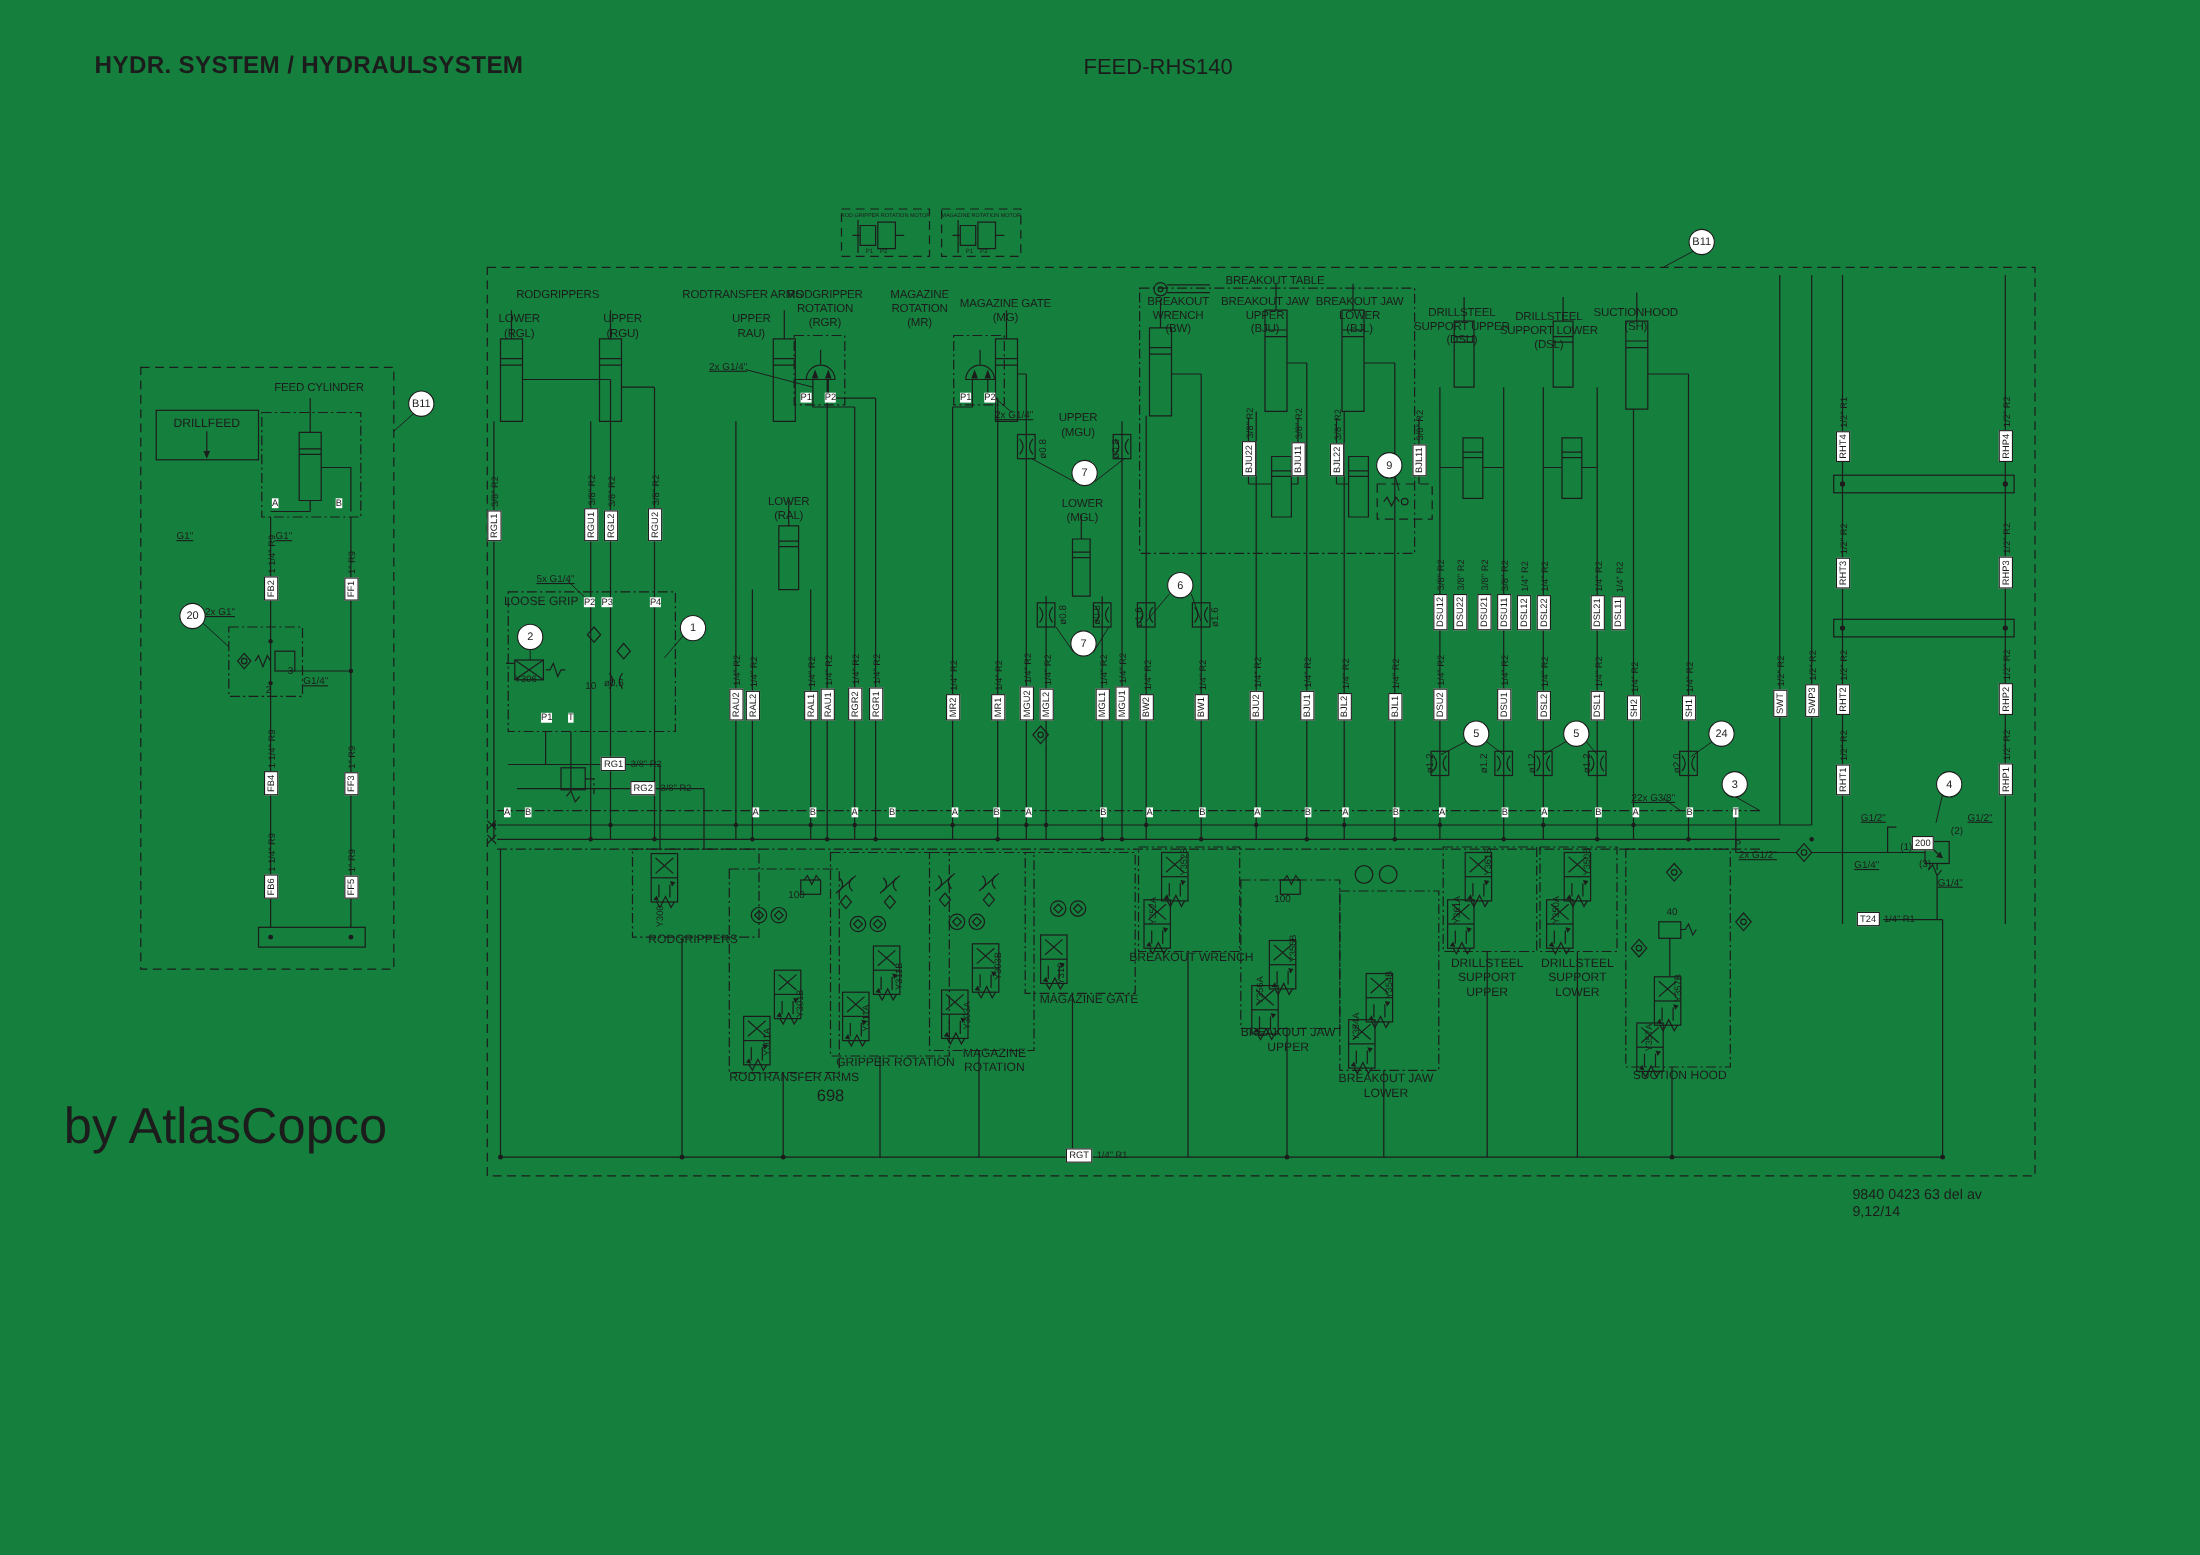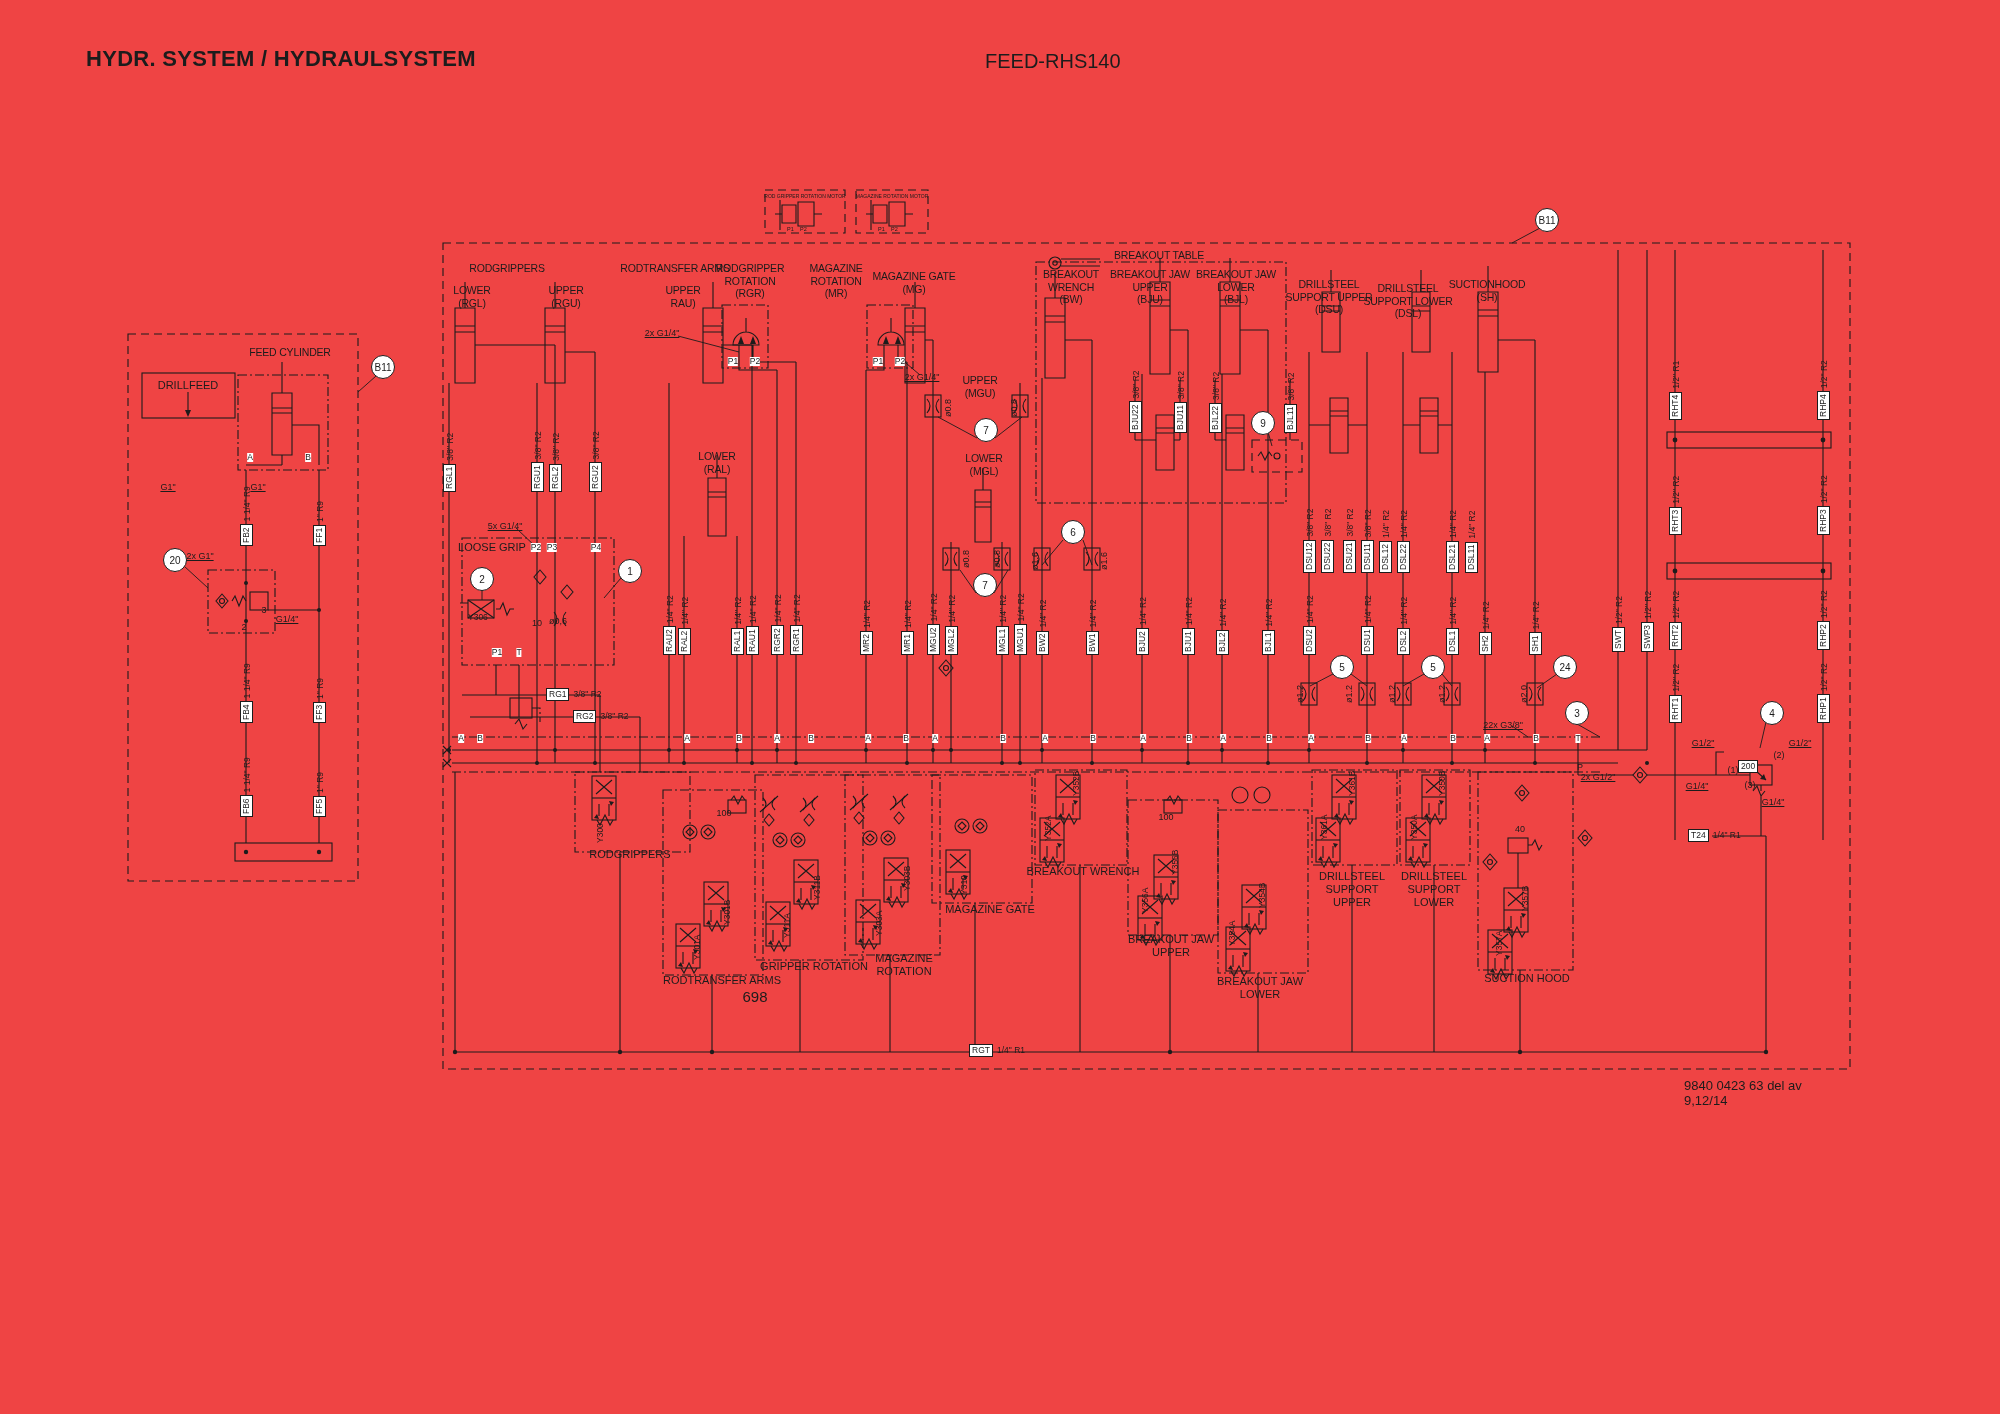--- a/index.html
+++ b/index.html
@@ -1,16 +1,16 @@
 <!DOCTYPE html>
 <html><head>
 <meta charset="utf-8">
 <style>
   html,body{margin:0;padding:0;background:#888}
-  .canvas{position:relative;width:2000px;height:1414px;background:#ef4444;font-family:"Liberation Sans",sans-serif;color:#1c1c1c;overflow:hidden}
+  .canvas{position:relative;width:2000px;height:1414px;background:#15803d;font-family:"Liberation Sans",sans-serif;color:#1c1c1c;overflow:hidden}
   .hdr-left{position:absolute;left:86px;top:46px;font-size:22px;font-weight:bold;letter-spacing:.3px}
   .hdr-right{position:absolute;left:985px;top:50px;font-size:20px}
   .brand{position:absolute;left:58px;top:996px;font-size:46px}
   .pagenum{position:absolute;left:755px;top:988px;font-size:15px;transform:translateX(-50%)}
   .docnum{position:absolute;left:1842px;top:1078px;font-size:13px;transform:translateX(-100%)}
   .layer{position:absolute;left:0;top:0;width:2000px;height:1414px;pointer-events:none}
   .layer>div{position:absolute}
   .ctitle{font-size:10.5px;line-height:12.5px;text-align:center;transform:translateX(-50%);white-space:pre-line;letter-spacing:-.2px}
   .ctitle.tiny{font-size:5px;line-height:6px;letter-spacing:0}
   .slabel{font-size:11px;line-height:13px;text-align:center;transform:translateX(-50%);white-space:pre-line}
@@ -281,20 +281,21 @@
       M977,438L938,417 M995,438L1022,417 M976,593L960,570 M994,593L1008,570
       M1063,540L1042,565 M1083,540L1092,565 M1268,432L1272,446
       M1333,674L1310,686 M1351,674L1367,686 M1424,674L1403,686 M1442,674L1452,686
       M1557,674L1537,688 M1570,720L1600,737 M1766,722L1760,748
       M376,376L358,392 M1540,228L1512,243
       M516,528L537,548 M678,336L739,352 M920,375L900,358 M1512,726L1528,737"></path>
   </svg>
 
   <div class="hdr-left">HYDR. SYSTEM / HYDRAULSYSTEM</div>
   <div class="hdr-right">FEED-RHS140</div>
+  <div class="brand">by AtlasCopco</div>
   <div class="pagenum">698</div>
   <div class="docnum">9840 0423 63 del av 9,12/14</div>
 
   <div class="layer">
 
   <div class="ctitle" style="left: 507px; top: 262px;">RODGRIPPERS</div>
       <div class="ctitle" style="left: 472px; top: 284px;">LOWER
 (RGL)</div>
       <div class="ctitle" style="left: 566px; top: 284px;">UPPER
 (RGU)</div>

